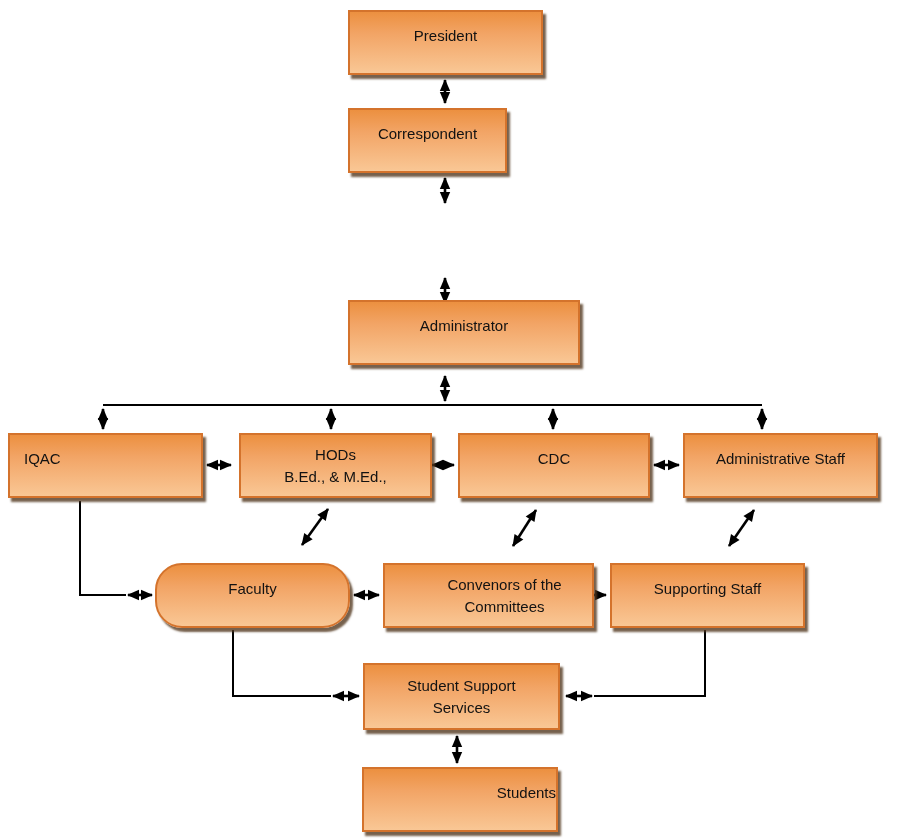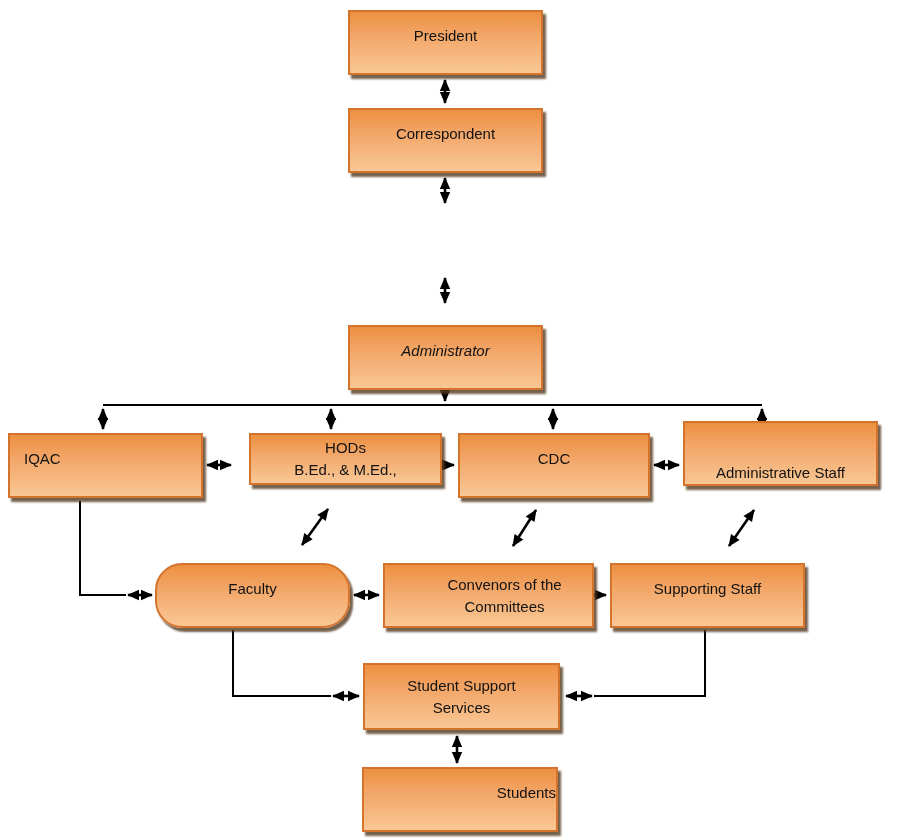--- a/index.html
+++ b/index.html
@@ -96,43 +96,43 @@
     <polyline class="edge plain" points="705,630 705,696 594,696"></polyline>
     <line class="edge arrow" x1="566" y1="696" x2="592" y2="696" marker-start="url(#ah)" marker-end="url(#ah)"></line>
 
     <line class="edge arrow" x1="457" y1="736" x2="457" y2="763" marker-start="url(#ah)" marker-end="url(#ah)"></line>
   </svg>
 
   <div class="node top-align" style="left:348px; top:10px; width:195px; height:65px;">
     <span>President</span>
   </div>
 
-  <div class="node top-align" style="left:348px; top:108px; width:195px; height:65px;">
+  <div class="node top-align" style="left:348px; top:108px; width:159px; height:65px;">
     <span>Correspondent</span>
   </div>
 
 
-  <div class="node top-align" style="left:348px; top:325px; width:195px; height:65px;font-style:italic;">
+  <div class="node top-align" style="left:348px; top:300px; width:232px; height:65px;">
     <span>Administrator</span>
   </div>
 
   <div class="node top-align left-align" style="left:8px; top:433px; width:195px; height:65px;">
     <span>IQAC</span>
   </div>
 
-  <div class="node" style="left:249px; top:433px; width:193px; height:52px;">
+  <div class="node" style="left:239px; top:433px; width:193px; height:65px;">
     <span>HODs
 B.Ed., &amp; M.Ed.,</span>
   </div>
 
   <div class="node top-align" style="left:458px; top:433px; width:192px; height:65px;">
     <span>CDC</span>
   </div>
 
-  <div class="node top-align" style="left:683px; top:421px; width:195px; height:65px;align-items:flex-end;">
+  <div class="node top-align" style="left:683px; top:433px; width:195px; height:65px;">
     <span>Administrative Staff</span>
   </div>
 
   <div class="node top-align" style="left:155px; top:563px; width:195px; height:65px;border-radius:27px;">
     <span>Faculty</span>
   </div>
 
   <div class="node" style="left:383px; top:563px; width:211px; height:65px;padding-left:32px;">
     <span>Convenors of the
 Committees</span>

